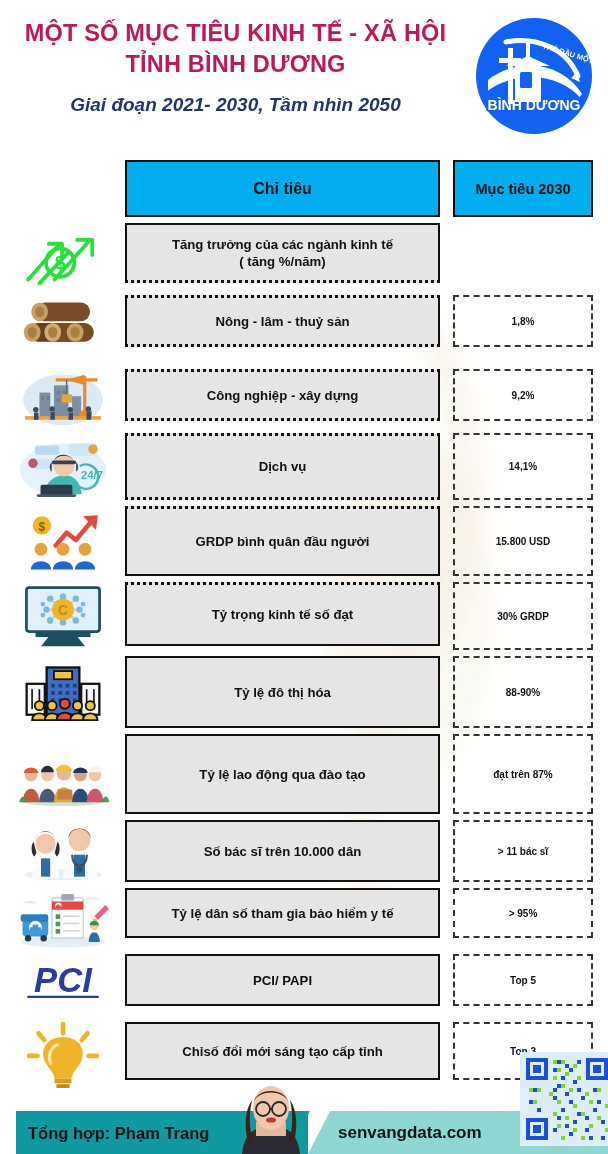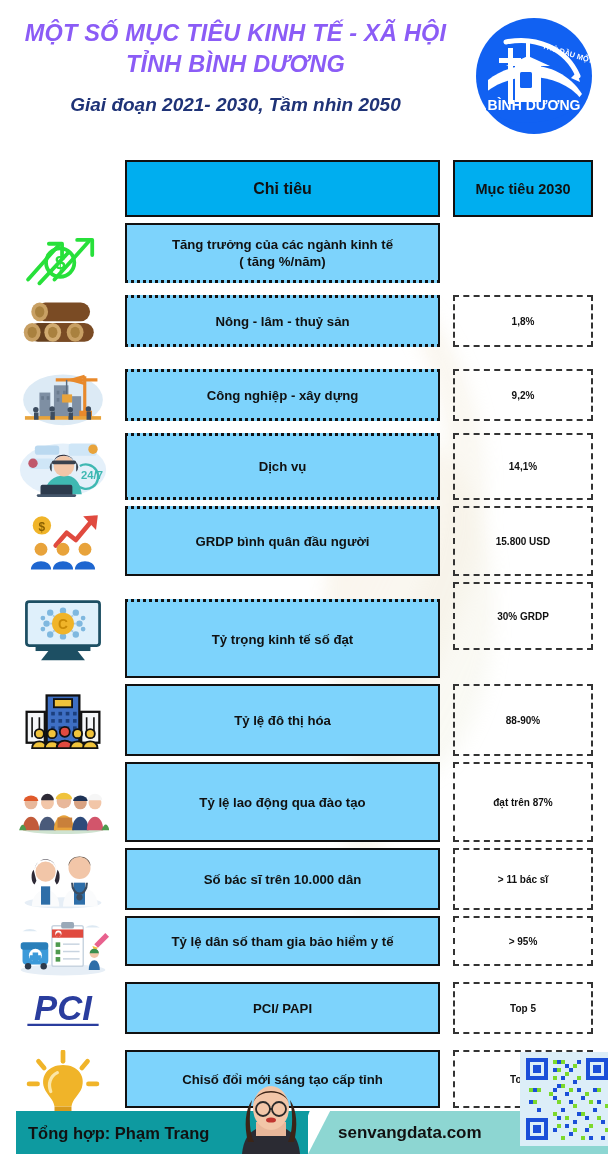--- a/index.html
+++ b/index.html
@@ -21,27 +21,26 @@
   }
 
   
   .header{
     position:absolute; left:0; top:0; width:608px; height:150px; z-index:3;
   }
   .title-block{
     position:absolute; left:8px; top:18px; width:455px; text-align:center;
   }
   .title-line{
-    color:#8b5cf6;
+    color:#be185d;
     font-weight:bold;
     font-size:23.5px;
     letter-spacing:.2px;
     line-height:31px;
     white-space:nowrap;
-    font-style:italic;
   }
   .subtitle{
     margin-top:13px;
     color:#1F3377;
     font-style:italic;
     font-weight:bold;
     font-size:19px;
     line-height:24px;
     white-space:nowrap;
   }
@@ -60,21 +59,21 @@
   }
   .iconcell{
     width:125px; flex:0 0 125px;
     display:flex; align-items:center; justify-content:center;
   }
   .iconcell svg{display:block;}
 
   .leftcell{
     flex:0 0 315px; width:315px;
     margin-left:0;
-    background:#7dd3fc;
+    background:#e5e5e5;
     border:2.5px solid #111;
     display:flex; align-items:center; justify-content:center;
     text-align:center;
     box-sizing:border-box;
   }
   .leftcell .lbl{
     font-size:13.2px; font-weight:bold; color:#111; line-height:17px;
     padding:0 10px;
   }
   
@@ -378,21 +377,21 @@
               <line x1="54" y1="23" x2="59" y2="19"></line>
         <line x1="37" y1="37" x2="42" y2="33"></line>
               <line x1="54" y1="33" x2="59" y2="37"></line>
       </g>
       <circle cx="48" cy="28" r="12" fill="#F0B429"></circle>
       <text x="48" y="34" font-size="15" font-weight="bold" fill="#C98A06" text-anchor="middle" font-family="Liberation Sans, sans-serif">C</text>
       <rect x="18" y="52" width="60" height="6" fill="#1D4F63"></rect>
       <path d="M32 58 L64 58 L72 68 L24 68 Z" fill="#1D4F63"></path>
     </svg>
         </div>
-        <div class="leftcell dot-top" style="height: 79px; margin-top: 17px;">
+        <div class="leftcell dot-top" style="height: 64px;">
           <div class="lbl">Tỷ trọng kinh tế số đạt</div>
         </div>
         <div class="rightcell" style="height: 68px;">
           <span class="val">30% GRDP</span>
         </div>
       </div>
       <div class="row" style="margin-top: 6px;">
         <div class="iconcell">
     <svg viewBox="0 0 96 66" width="88" height="60">
       <g stroke="#111" stroke-width="2.5" fill="#F4F6F8">

